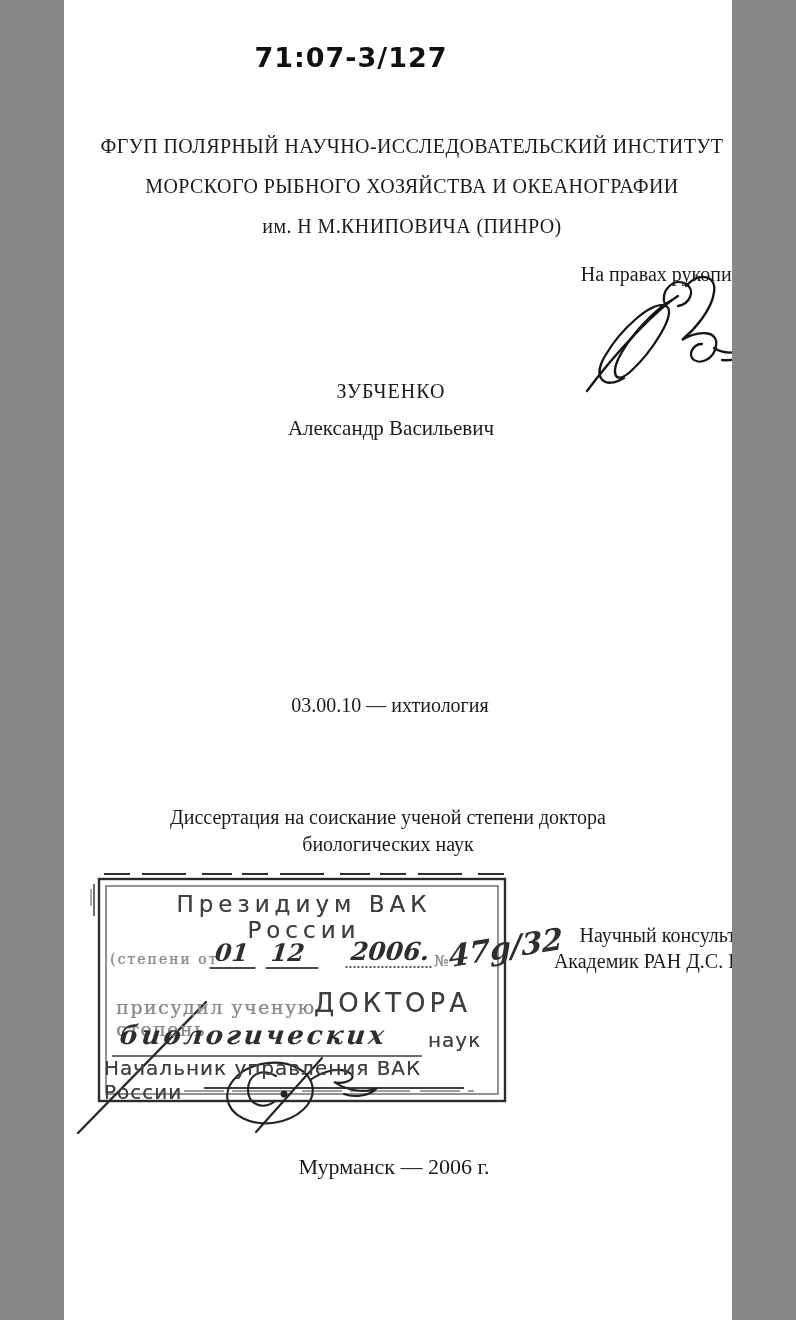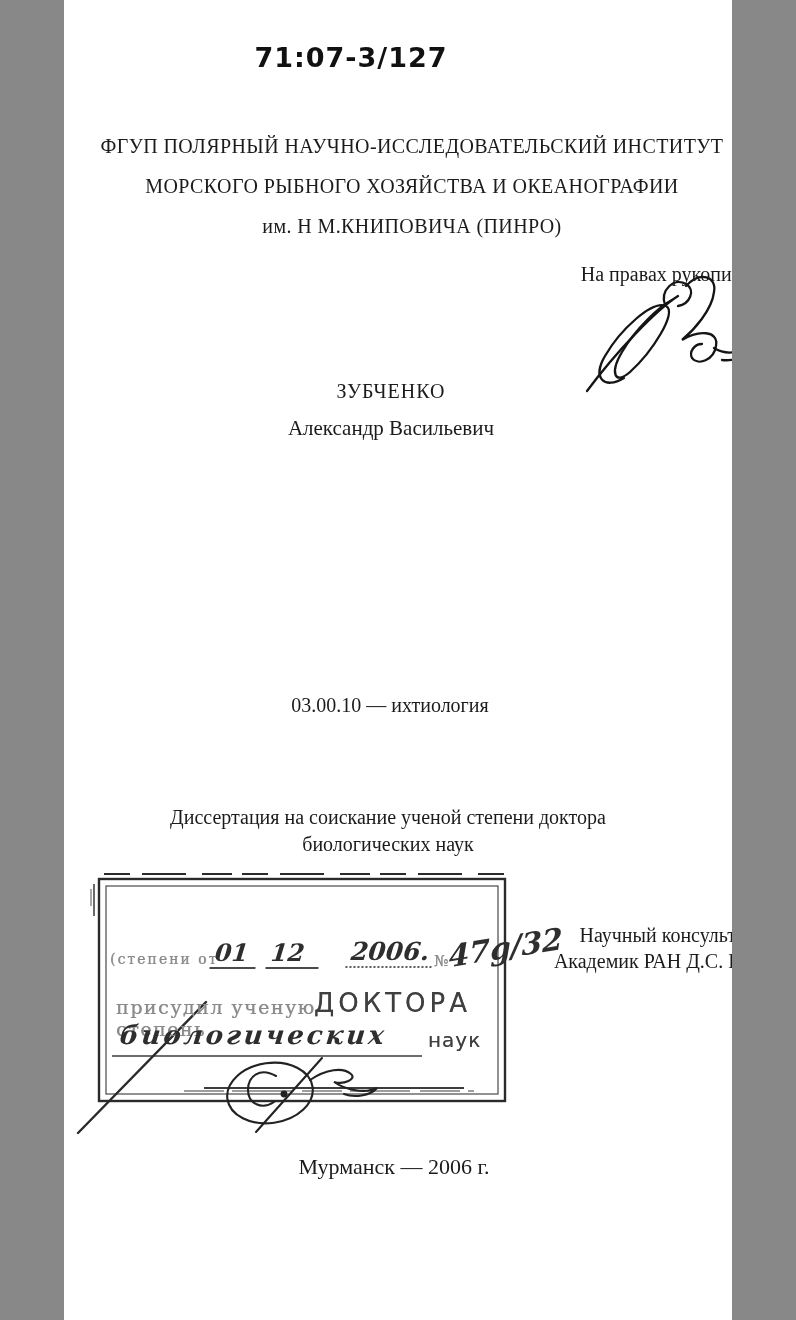--- a/index.html
+++ b/index.html
@@ -101,30 +101,32 @@
   </div>
 
 
   <div class="abs center specialty">03.00.10 — ихтиология</div>
 
   <div class="abs center dissertation">
     <div>Диссертация  на соискание ученой степени доктора</div>
     <div>биологических наук</div>
   </div>
 
+  <div class="abs stampface stamp-header">Президиум ВАК России</div>
   <div class="abs faint decision-prefix">(степени от</div>
   <span class="abs hw hw-day">01</span>
   <span class="abs hw hw-month">12</span>
   <span class="abs hw hw-year">2006.</span>
   <span class="abs faint num-sign">№</span>
   <span class="abs hw hw-number">47g/32</span>
   <div class="abs faint awarded-prefix">присудил ученую степень</div>
   <div class="abs stampface degree">ДОКТОРА</div>
   <span class="abs hw field-hw">биологических</span>
   <span class="abs stampface field-suffix">наук</span>
+  <div class="abs stampface official">Начальник управления ВАК России</div>
 
   <div class="abs consultant">
     <div>Научный консультант</div>
     <div>Академик РАН Д.С. Павлов</div>
   </div>
 
   <div class="abs center footer">Мурманск — 2006 г.</div>
 
 </div>
 

